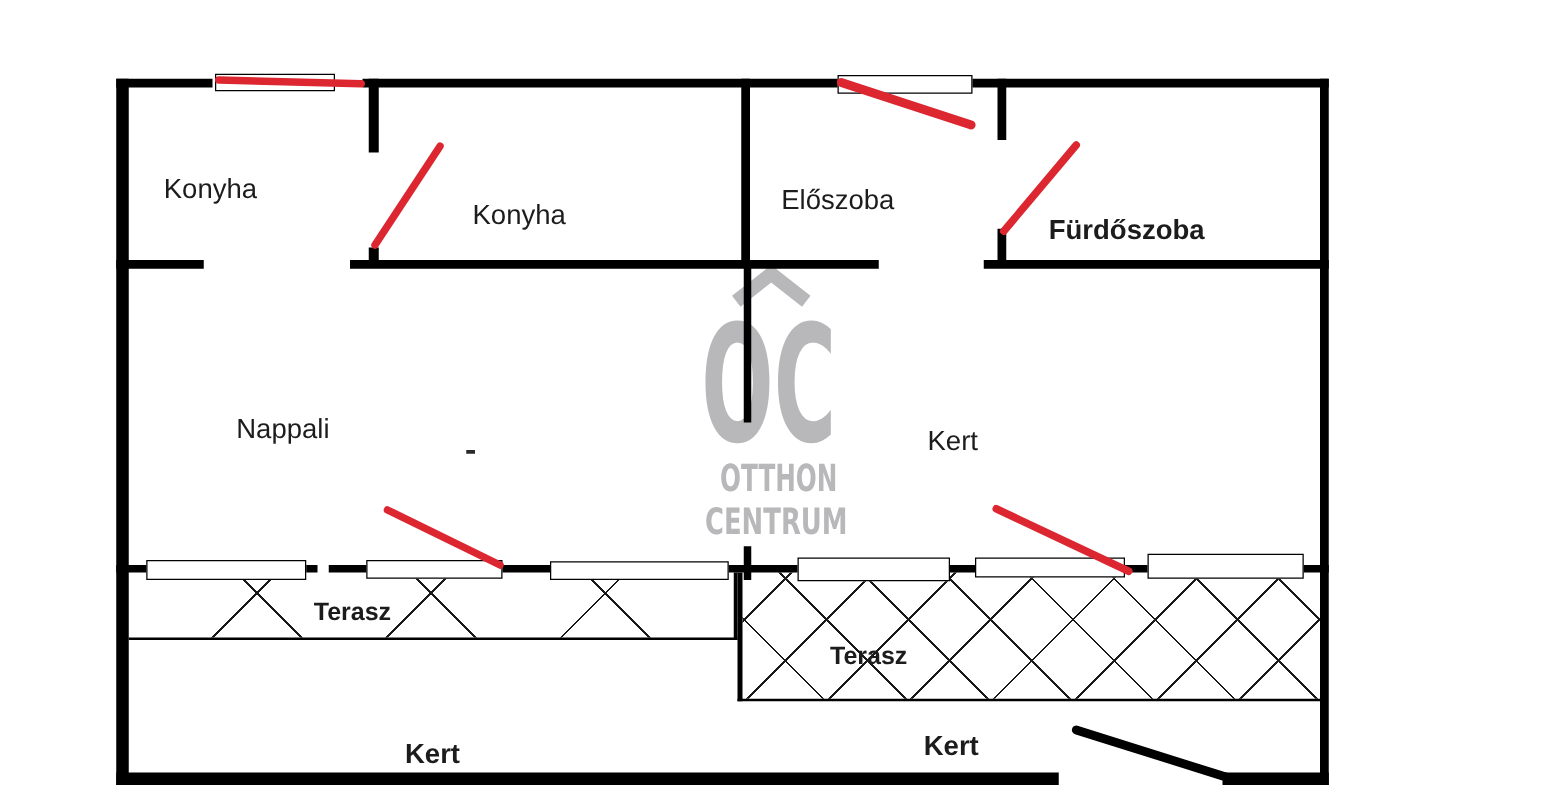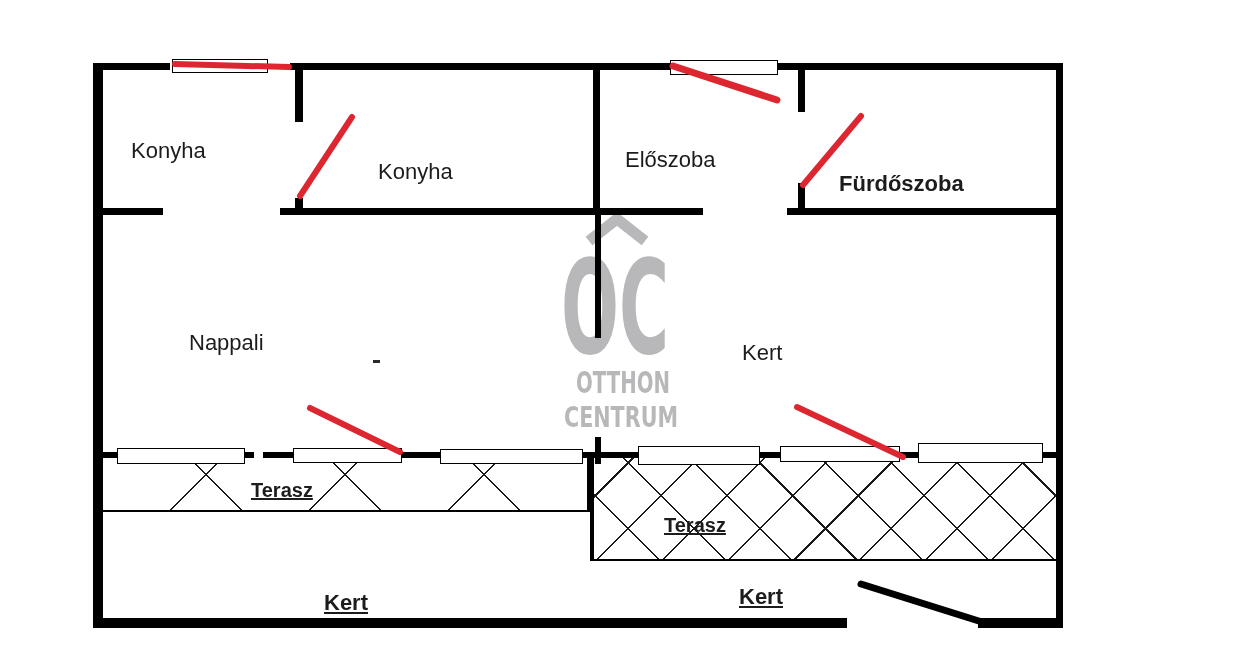--- a/index.html
+++ b/index.html
@@ -17,21 +17,21 @@
       repeating-linear-gradient(-45deg, transparent 0 97px,  #1a1a1a 97px 98.5px);
   }
   .terrace.right{
     border-bottom:2px solid #000;border-left:4px solid #000;
     background:
       repeating-linear-gradient(45deg,  transparent 0 45px,  #1a1a1a 45px 46.5px),
       repeating-linear-gradient(-45deg, transparent 0 45px,  #1a1a1a 45px 46.5px);
   }
   .label{position:absolute;color:#1c1c1c;white-space:nowrap;z-index:6;font-size:22px;}
   .label.bold{font-weight:700;}
-  .label.semi{font-weight:700;font-size:20px;text-decoration:underline;}
+  .label.semi{font-weight:700;font-size:20px;}
   .overlay{position:absolute;left:0;top:0;z-index:5;pointer-events:none;}
   .logo{position:absolute;z-index:0;}
   .dot{position:absolute;background:#2a2a2a;z-index:6;}
 </style>
 </head>
 <body>
 
 <div class="plan">
 
   <svg class="logo" style="left:555px;top:210px;" width="130" height="225" viewBox="0 0 130 225">

